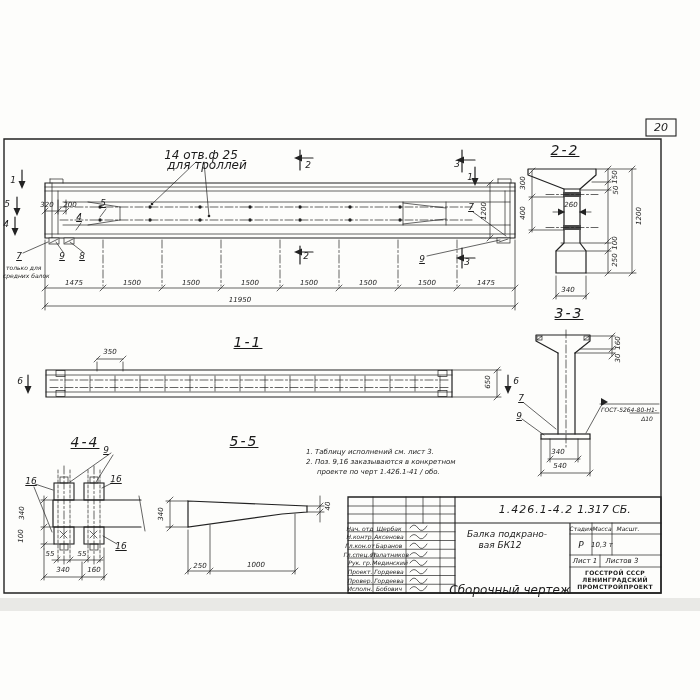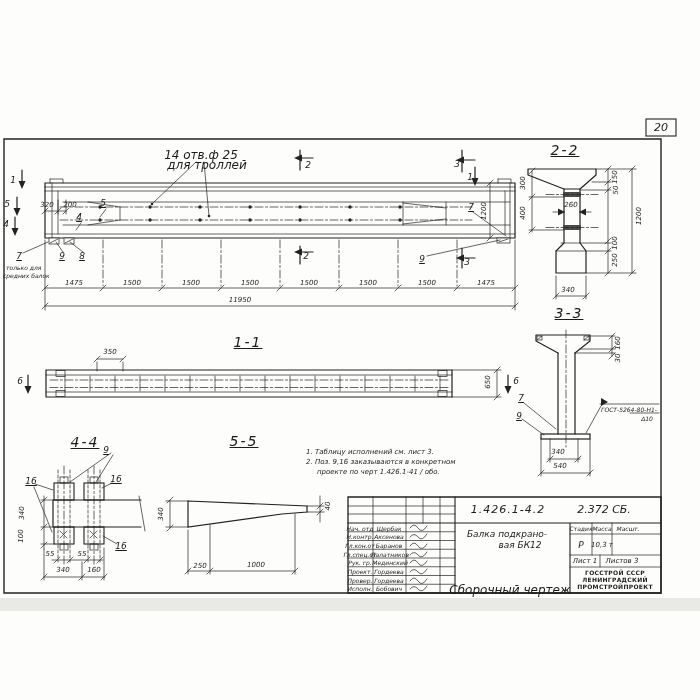--- a/index.html
+++ b/index.html
@@ -260,24 +260,24 @@
 <span class="t s9 u" style="left:519px;top:416px">9</span>
 <span class="t s6" style="left:629px;top:409px">ГОСТ-5264-80-Н1-</span>
 <span class="t s6" style="left:647px;top:418px">Δ10</span>
 <span class="t" style="left:558px;top:452px">340</span>
 <span class="t" style="left:560px;top:466px">540</span>
 
 <span class="t tl" style="left:306px;top:448px">1. Таблицу исполнений см. лист 3.</span>
 <span class="t tl" style="left:306px;top:458px">2. Поз. 9,16 заказываются в конкретном</span>
 <span class="t tl" style="left:317px;top:468px">проекте по черт 1.426.1-41 / обо.</span>
 
-<span class="t s11" style="left:508px;top:509px;letter-spacing:1px">1.426.1-4.2</span>
-<span class="t s11" style="left:604px;top:509px">2.372 СБ.</span>
+<span class="t s11" style="left:536px;top:509px;letter-spacing:1px">1.426.1-4.2</span>
+<span class="t s11" style="left:604px;top:509px">1.317 СБ.</span>
 <span class="t s9" style="left:507px;top:534px">Балка подкрано-</span>
-<span class="t s9" style="left:520px;top:545px">вая БК12</span>
+<span class="t s9" style="left:500px;top:545px">вая БК12</span>
 <span class="t s8" style="left:510px;top:590px">Сборочный чертеж</span>
 <span class="t s6" style="left:581px;top:528px">Стадия</span>
 <span class="t s6" style="left:602px;top:528px">Масса</span>
 <span class="t s6" style="left:628px;top:528px">Масшт.</span>
 <span class="t s9" style="left:581px;top:545px">Р</span>
 <span class="t" style="left:602px;top:545px">10,3 т</span>
 <span class="t" style="left:585px;top:561px">Лист 1</span>
 <span class="t" style="left:622px;top:561px">Листов 3</span>
 <span class="t up" style="left:615px;top:572px">ГОССТРОЙ СССР</span>
 <span class="t up" style="left:615px;top:579px">ЛЕНИНГРАДСКИЙ</span>

